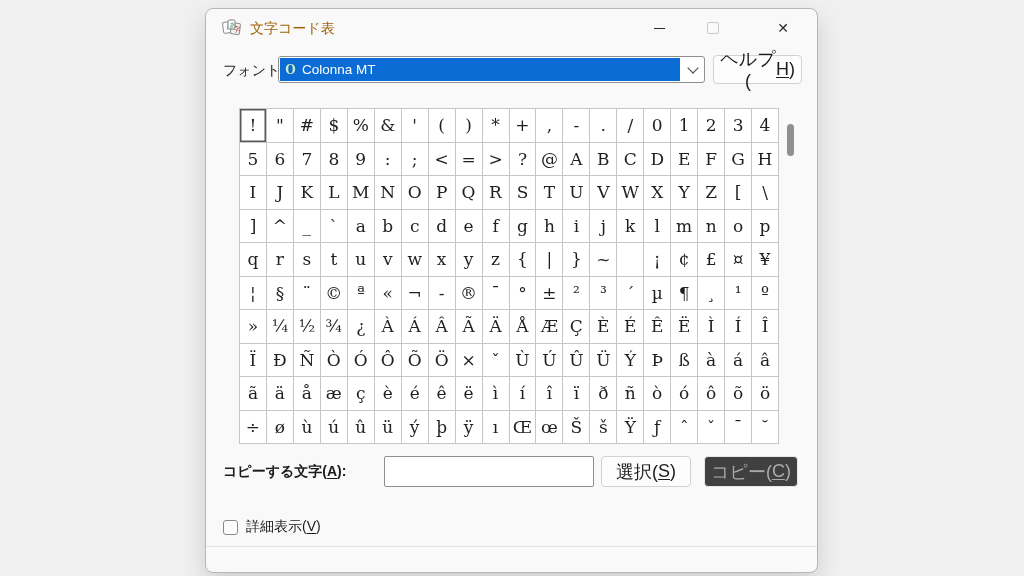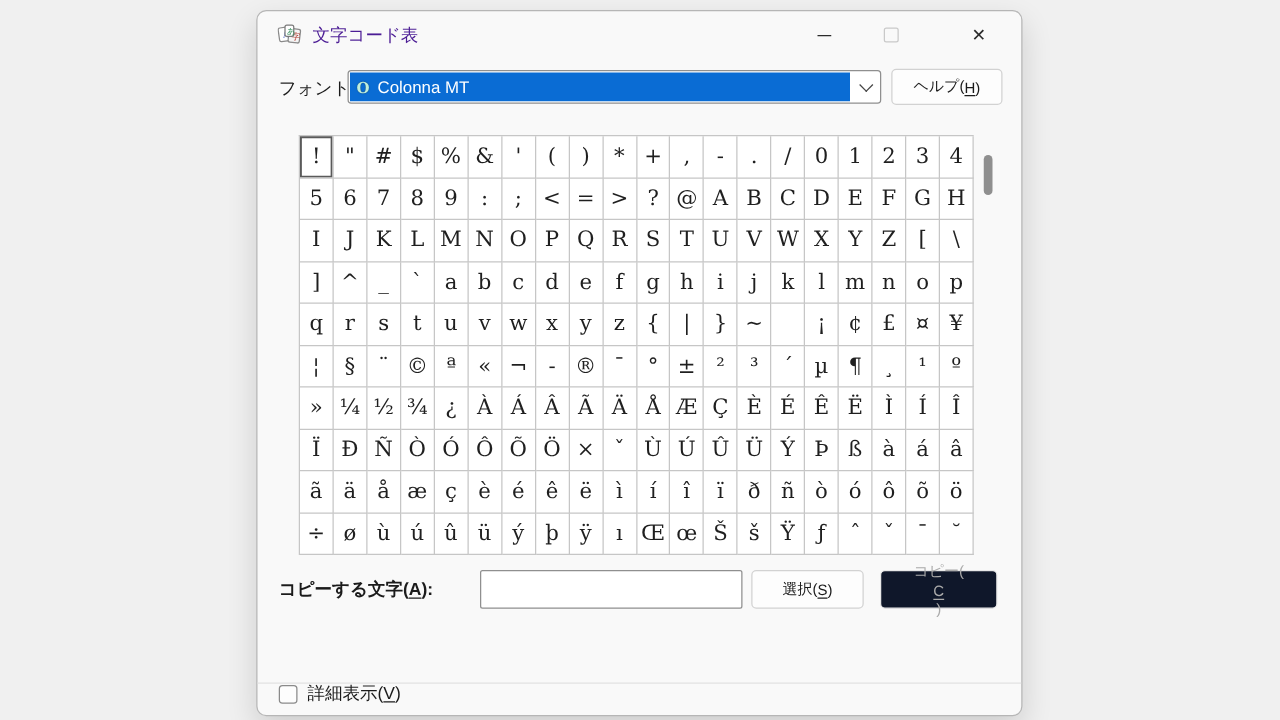--- a/index.html
+++ b/index.html
@@ -11,21 +11,21 @@
   }
   .dialog{
     position:absolute;left:205px;top:8px;width:613px;height:565px;
     background:#f9f9f9;border:1px solid #b6b6b6;border-radius:8px;
     box-shadow:0 10px 24px rgba(0,0,0,.14);
     box-sizing:border-box;
   }
   
   .titlebar{position:absolute;left:0;top:0;right:0;height:40px;}
   .app-icon{position:absolute;left:16px;top:10px;width:20px;height:18px;}
-  .title-text{position:absolute;left:44px;top:11px;font-size:14px;color:#4c1d95;white-space:nowrap;}
+  .title-text{position:absolute;left:44px;top:11px;font-size:14px;color:#a16207;white-space:nowrap;}
   .cap-btn{position:absolute;top:1px;width:46px;height:36px;display:flex;align-items:center;justify-content:center;background:transparent;border:none;cursor:default;}
   .cap-btn.min{left:430px;}
   .cap-btn.max{left:484px;}
   .cap-btn.close{left:554px;}
   .min-glyph{display:block;width:11px;height:0;border-top:1.4px solid #2b2b2b;}
   .max-glyph{display:block;width:10px;height:10px;border:1.2px solid #c9c9c9;border-radius:2px;}
   .close-glyph{font-size:14px;color:#2b2b2b;line-height:1;}
   
   .label{font-size:14px;color:#1b1b1b;white-space:nowrap;}
   .font-label{position:absolute;left:17px;top:53px;}
@@ -46,24 +46,24 @@
   }
   .combo-arrow{
     position:absolute;right:0;top:1px;bottom:1px;width:23px;
     display:flex;align-items:center;justify-content:center;background:#fff;border-radius:0 3px 3px 0;
   }
   .chevron-down{width:7px;height:7px;border-right:1.5px solid #454545;border-bottom:1.5px solid #454545;transform:rotate(45deg);margin-top:-4px;}
   
   .btn{
     position:absolute;display:flex;align-items:center;justify-content:center;
     background:#fdfdfd;border:1px solid #d2d2d2;border-radius:4px;
-    font-size:12px;color:#1b1b1b;box-sizing:border-box;cursor:default;
+    font-size:18px;color:#1b1b1b;box-sizing:border-box;cursor:default;
     font-family:inherit;
   }
-  .btn.disabled{background:#0f172a;border-color:#e8e8e8;color:#aaaaaa;flex-direction:column;}
+  .btn.disabled{background:#404040;border-color:#e8e8e8;color:#aaaaaa;}
   .help-btn{left:507px;top:46px;width:89px;height:29px;}
   .select-btn{left:395px;top:447px;width:90px;height:31px;}
   .copy-btn{left:498px;top:447px;width:94px;height:31px;}
   
   .char-grid{
     position:absolute;left:33px;top:99px;width:539px;height:335px;
     display:grid;grid-template-columns:repeat(20,1fr);grid-template-rows:repeat(10,1fr);
     background:#ffffff;border-top:1px solid #c6c6c6;border-left:1px solid #c6c6c6;
     box-sizing:content-box;
   }
@@ -79,21 +79,21 @@
     background:#8f8f8f;border-radius:4px;
   }
   
   .copy-label{position:absolute;left:17px;top:454px;font-weight:bold;}
   .copy-input{
     position:absolute;left:178px;top:447px;width:210px;height:31px;
     border:1px solid #8f8f8f;border-radius:2px;background:#fff;box-sizing:border-box;
     font-size:14px;padding:0 6px;font-family:inherit;
   }
   
-  .adv-row{position:absolute;left:17px;top:509px;display:flex;align-items:center;gap:8px;margin-top:28px;}
+  .adv-row{position:absolute;left:17px;top:509px;display:flex;align-items:center;gap:8px;}
   .checkbox{width:15px;height:15px;border:1px solid #8a8a8a;border-radius:3px;background:#fdfdfd;box-sizing:border-box;}
   
   .bottom-divider{position:absolute;left:0;right:0;top:537px;border-top:1px solid #e2e2e2;}
 </style>
 </head>
 <body>
 
 <div class="dialog">
 
   <div class="titlebar">

